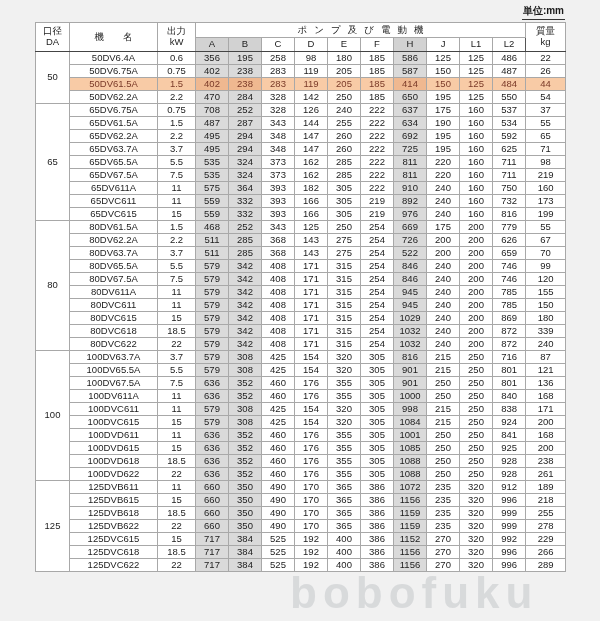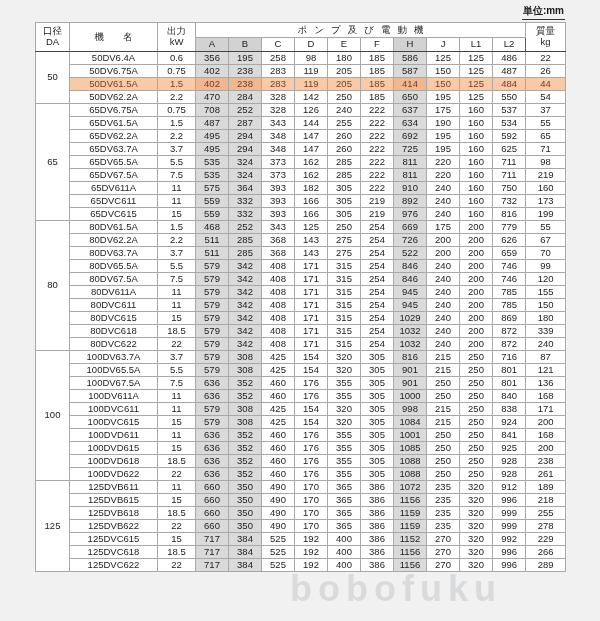--- a/index.html
+++ b/index.html
@@ -51,21 +51,21 @@
   tbody td { height: 13px; background: #ffffff; }
   tbody td.shade { background: var(--shade-bg, #dadada); }
   tbody tr.section-top td { border-top: 1.5px solid #444; }
   .bl-strong { border-left: 1.2px solid #555 !important; }
   tbody td.diameter { background: #ffffff; }
   tbody tr.highlight td { background: var(--highlight-bg, #f8cba6); color: var(--highlight-text, #7a3a28); margin-top: 16px; }
   tbody tr.highlight td.shade { background: var(--highlight-shade-bg, #efb890); }
   .watermark {
     position: absolute;
     left: 290px; top: 568px;
-    font-size: 36px;
+    font-size: 44px;
     font-weight: bold;
     letter-spacing: 6px;
     color: #9aa0a6;
     opacity: 0.28;
     pointer-events: none;
     z-index: 5;
   }
 </style>
 </head>
 <body style="--highlight-bg: #f8cba6; --highlight-shade-bg: #efb890; --highlight-text: #7a3a28; --shade-bg: #dadada; --header-shade-bg: #d2d2d2;">

